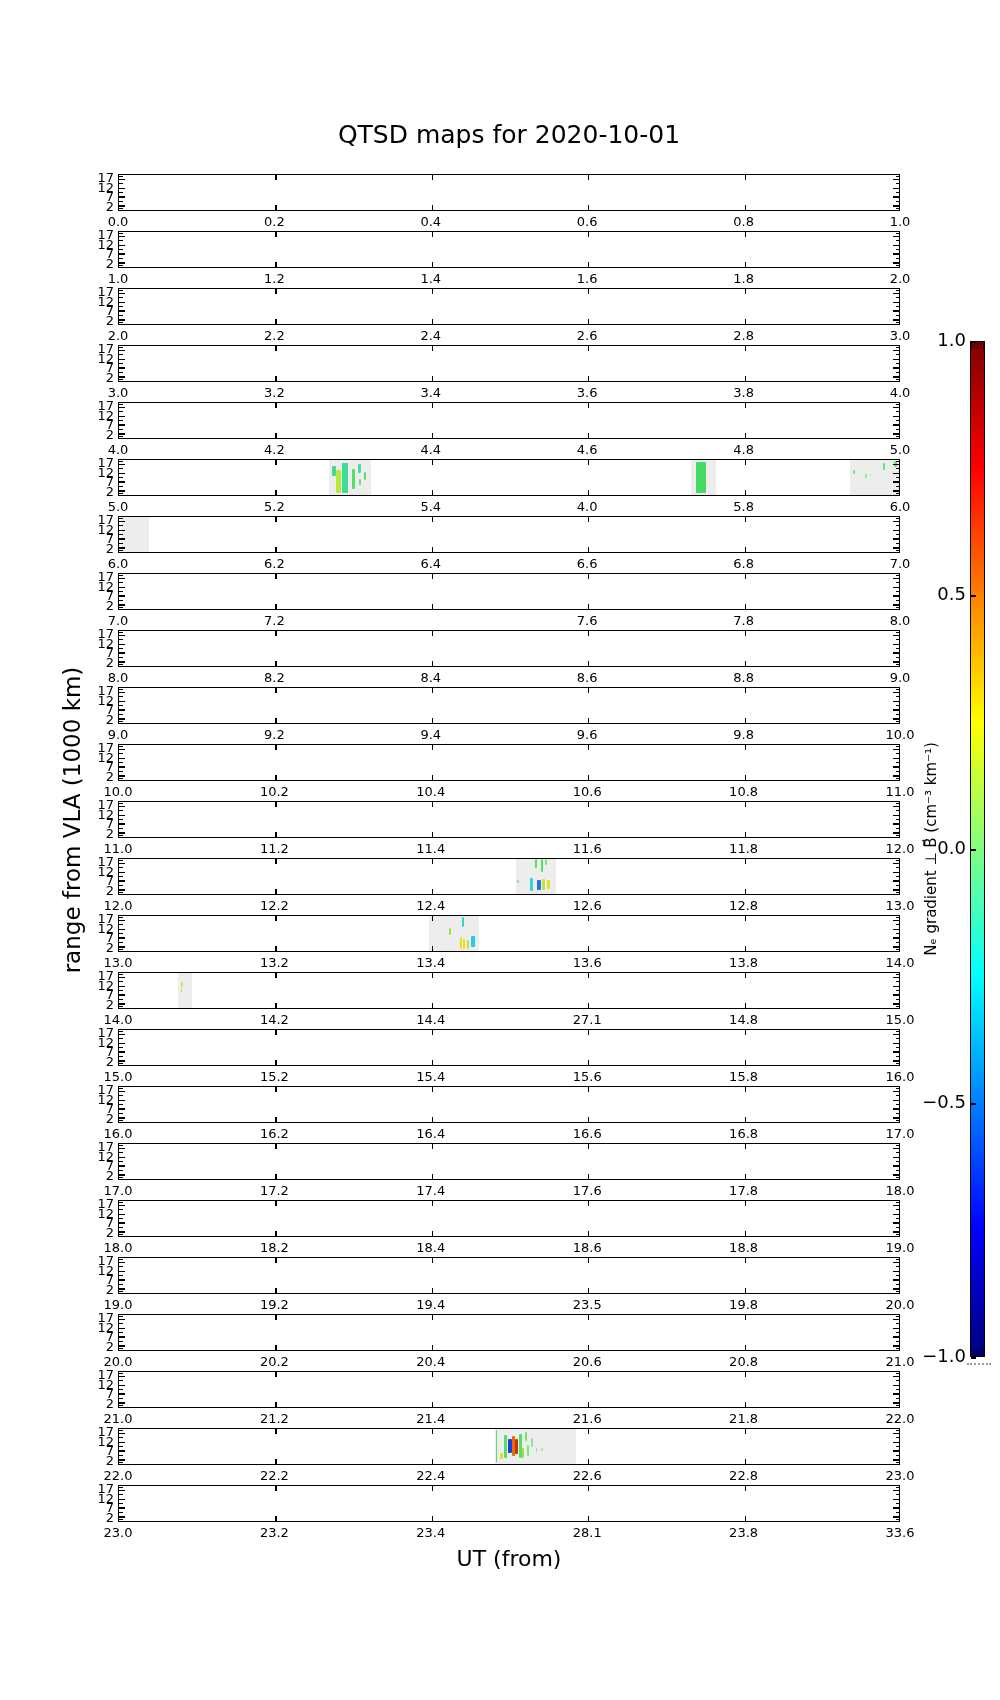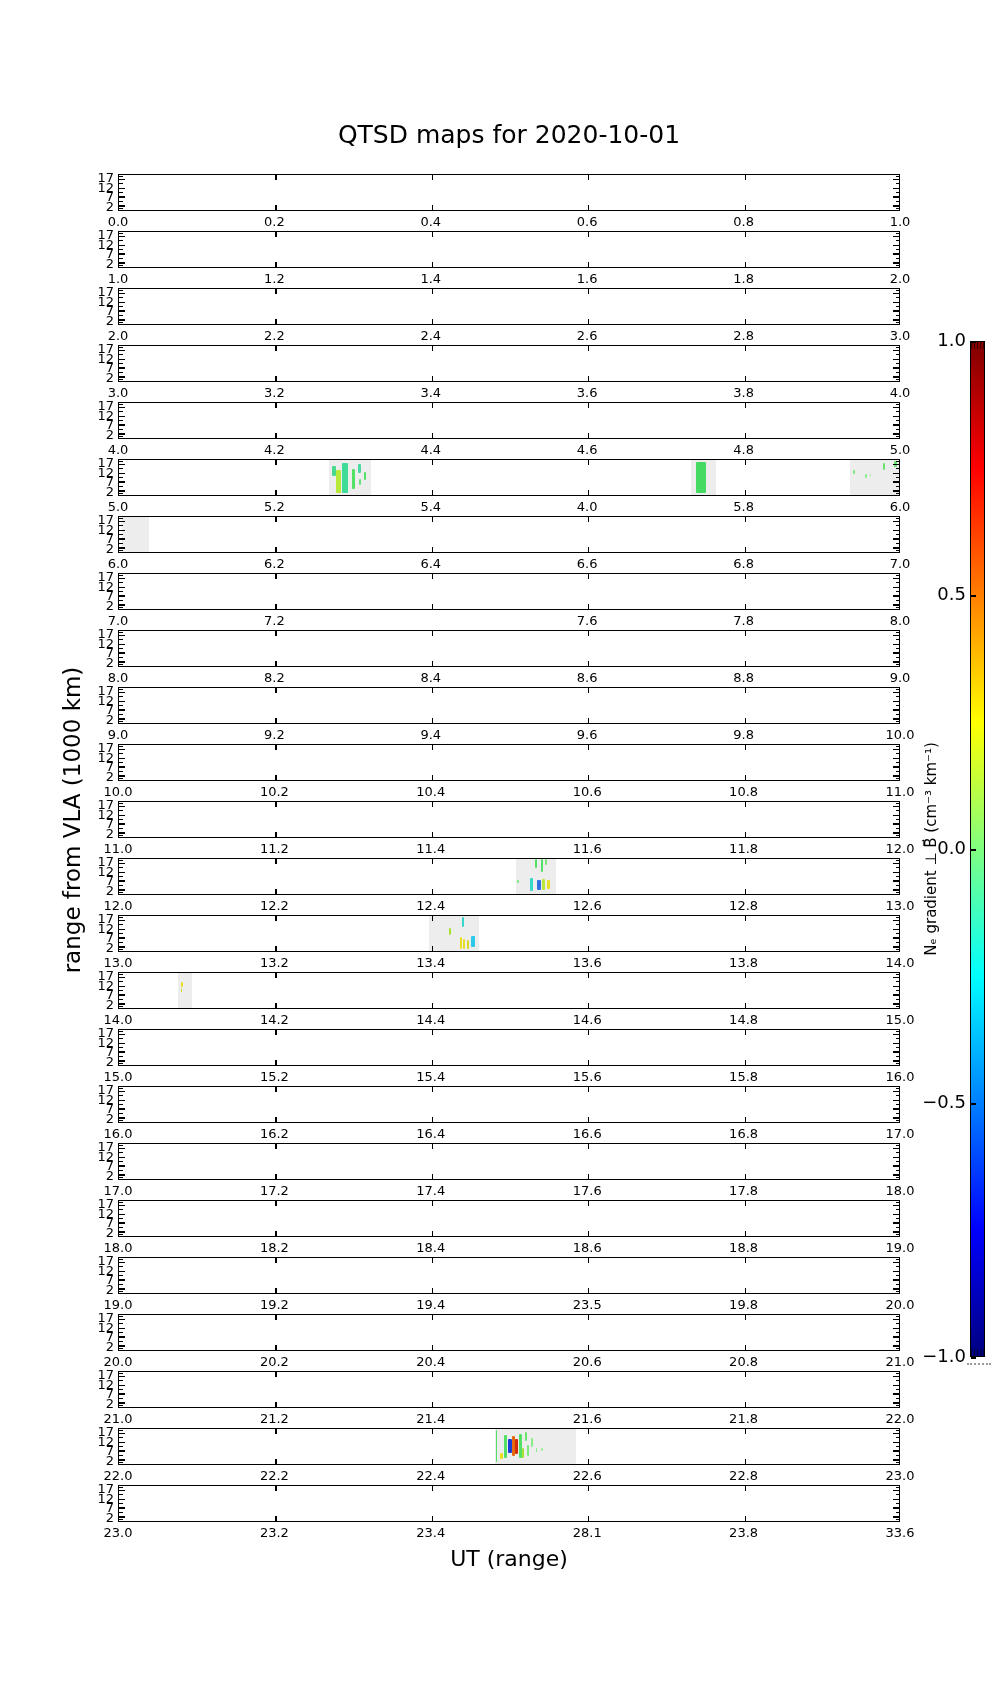--- a/index.html
+++ b/index.html
@@ -52,21 +52,21 @@
     position:absolute;left:931px;top:849px;transform:translate(-50%,-50%) rotate(-90deg);
     font-size:15px;white-space:nowrap;
   }
 </style>
 </head>
 <body>
 
 <div id="figure">
   <div class="title">QTSD maps for 2020-10-01</div>
   <div class="ylabel">range from VLA (1000 km)</div>
-  <div class="xlabel">UT (range)</div>
+  <div class="xlabel">UT (from)</div>
   <div id="rows">
       <div class="row" style="top: 174px;">
         <div class="xtick" style="left: 156.4px; top: 0px; height: 5px;"></div>
         <div class="xtick" style="left: 156.4px; bottom: 0px; height: 5px;"></div>
         <div class="xtick" style="left: 312.8px; top: 0px; height: 5px;"></div>
         <div class="xtick" style="left: 312.8px; bottom: 0px; height: 5px;"></div>
         <div class="xtick" style="left: 469.2px; top: 0px; height: 5px;"></div>
         <div class="xtick" style="left: 469.2px; bottom: 0px; height: 5px;"></div>
         <div class="xtick" style="left: 625.6px; top: 0px; height: 5px;"></div>
         <div class="xtick" style="left: 625.6px; bottom: 0px; height: 5px;"></div>
@@ -657,21 +657,21 @@
         <div class="ytick" style="left: 0px; top: 32.98px; width: 3.5px;"></div>
         <div class="ytick" style="right: 0px; top: 32.98px; width: 3.5px;"></div>
       </div>
       <div class="ylab" style="left: 92px; top: 968.885px;">17</div>
       <div class="ylab" style="left: 92px; top: 978.616px;">12</div>
       <div class="ylab" style="left: 92px; top: 988.384px;">7</div>
       <div class="ylab" style="left: 92px; top: 998.115px;">2</div>
       <div class="xlab" style="left: 86px; top: 1012px;">14.0</div>
       <div class="xlab" style="left: 242.4px; top: 1012px;">14.2</div>
       <div class="xlab" style="left: 398.8px; top: 1012px;">14.4</div>
-      <div class="xlab" style="left: 555.2px; top: 1012px;">14.6</div>
+      <div class="xlab" style="left: 555.2px; top: 1012px;">27.1</div>
       <div class="xlab" style="left: 711.6px; top: 1012px;">14.8</div>
       <div class="xlab" style="left: 868px; top: 1012px;">15.0</div>
       <div class="row" style="top: 1029px;">
         <div class="xtick" style="left: 156.4px; top: 0px; height: 5px;"></div>
         <div class="xtick" style="left: 156.4px; bottom: 0px; height: 5px;"></div>
         <div class="xtick" style="left: 312.8px; top: 0px; height: 5px;"></div>
         <div class="xtick" style="left: 312.8px; bottom: 0px; height: 5px;"></div>
         <div class="xtick" style="left: 469.2px; top: 0px; height: 5px;"></div>
         <div class="xtick" style="left: 469.2px; bottom: 0px; height: 5px;"></div>
         <div class="xtick" style="left: 625.6px; top: 0px; height: 5px;"></div>

